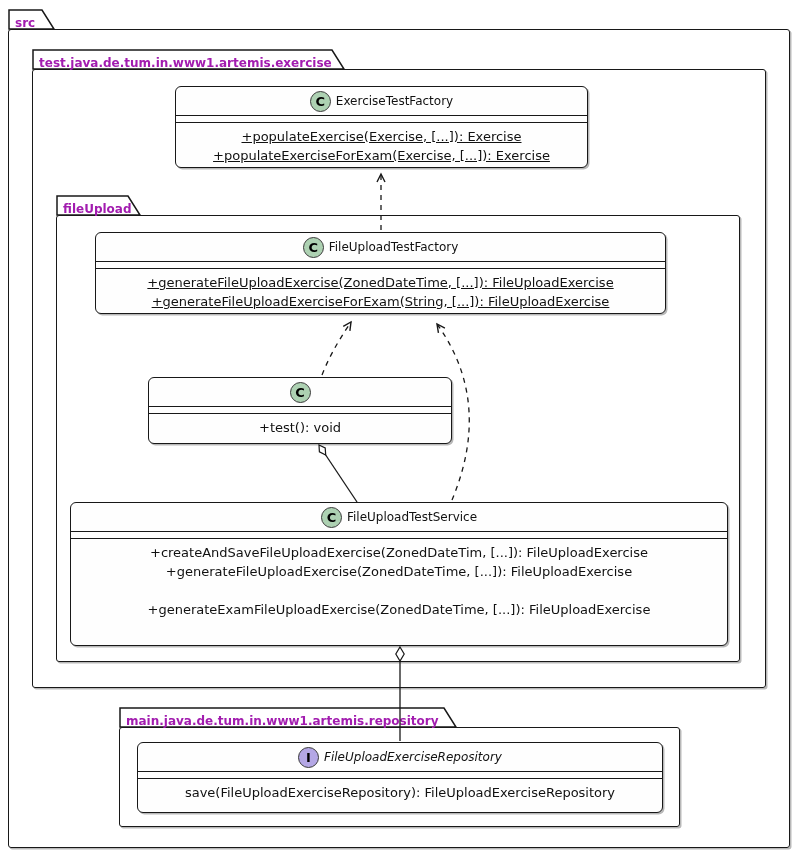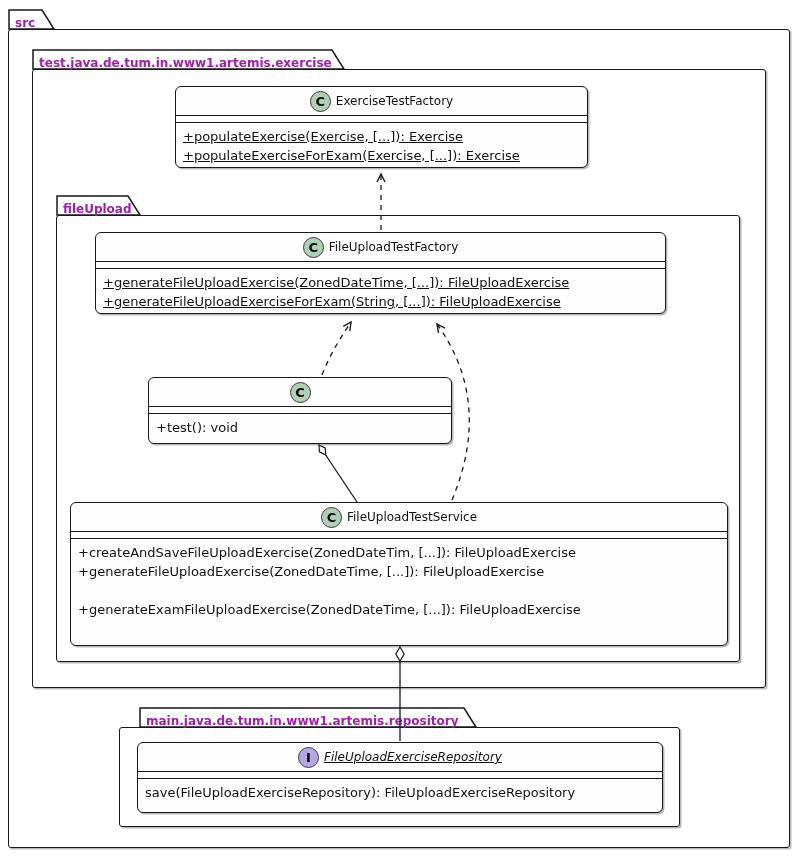--- a/index.html
+++ b/index.html
@@ -24,34 +24,34 @@
   .cls {
     position:absolute; border:1.5px solid #181818; border-radius:6px;
     background:#fefefe; box-shadow:1.5px 1.5px 0 rgba(0,0,0,0.28);
     display:flex; flex-direction:column;
   }
   .cls-header {
     height:28px; display:flex; align-items:center; justify-content:center;
     gap:5px; flex:0 0 auto;
   }
   .cls-name { font-size:12px; white-space:nowrap; }
-  .cls-name.italic { font-style:italic;text-decoration:underline; }
+  .cls-name.italic { font-style:italic; }
   .badge {
     width:21px; height:21px; border-radius:50%; border:1px solid #3a3a3a;
     display:flex; align-items:center; justify-content:center;
     font-size:13px; font-weight:bold; color:#000; flex:0 0 auto;
   }
   .badge.class-badge { background:#ADD1B2; }
   .badge.interface-badge { background:#B4A7E5; }
   .cls-fields {
     height:8px; border-top:1px solid #181818; border-bottom:1px solid #181818;
     flex:0 0 auto;
   }
   .cls-methods { padding:4px 7px; }
-  .m-row { height:19px; line-height:19px; font-size:13px; white-space:nowrap; }
+  .m-row { height:19px; line-height:19px; font-size:13px; white-space:nowrap;text-align:center; }
   .m-row.static { text-decoration:underline; }
   
   #rel-overlay { position:absolute; left:0; top:0; z-index:20; pointer-events:none; }
 </style>
 </head>
 <body>
 
 <div id="canvas">
 
   <div class="pkg-body" style="left:8px; top:29px; width:782px; height:819px;"></div>
@@ -72,21 +72,21 @@
 
   <div class="pkg-body" style="left:56px; top:215px; width:684px; height:447px;"></div>
   <div class="pkg-tab" style="left:56px; top:195px;">
     <svg width="86" height="21">
       <polygon points="1,1 72,1 84,20 1,20" fill="#ffffff" stroke="#181818" stroke-width="1.5"></polygon>
     </svg>
     <div class="pkg-label">fileUpload</div>
   </div>
 
   <div class="pkg-body" style="left:119px; top:727px; width:561px; height:100px;"></div>
-  <div class="pkg-tab" style="left:119px; top:707px;margin-left:20px;">
+  <div class="pkg-tab" style="left:119px; top:707px;">
     <svg width="339" height="21">
       <polygon points="1,1 325,1 337,20 1,20" fill="#ffffff" stroke="#181818" stroke-width="1.5"></polygon>
     </svg>
     <div class="pkg-label">main.java.de.tum.in.www1.artemis.repository</div>
   </div>
 
   <div class="cls" style="left:175px; top:86px; width:413px; height:82px;">
     <div class="cls-header">
       <span class="badge class-badge">C</span>
       <span class="cls-name">ExerciseTestFactory</span>

